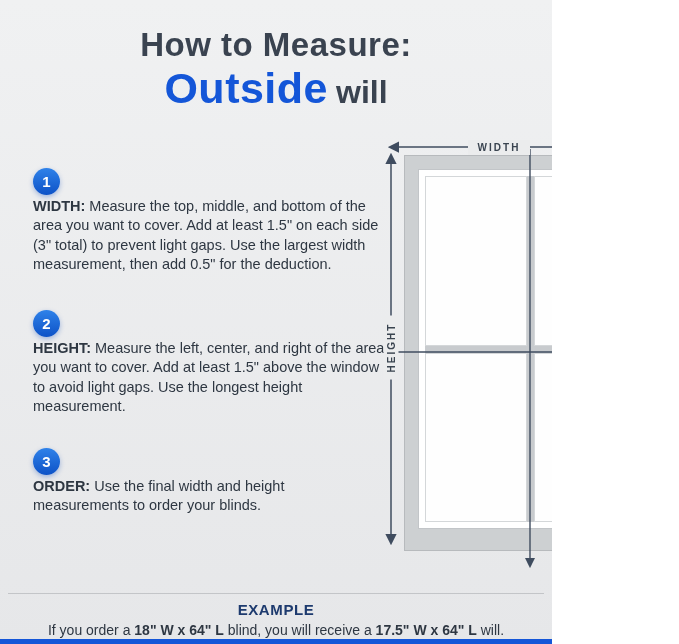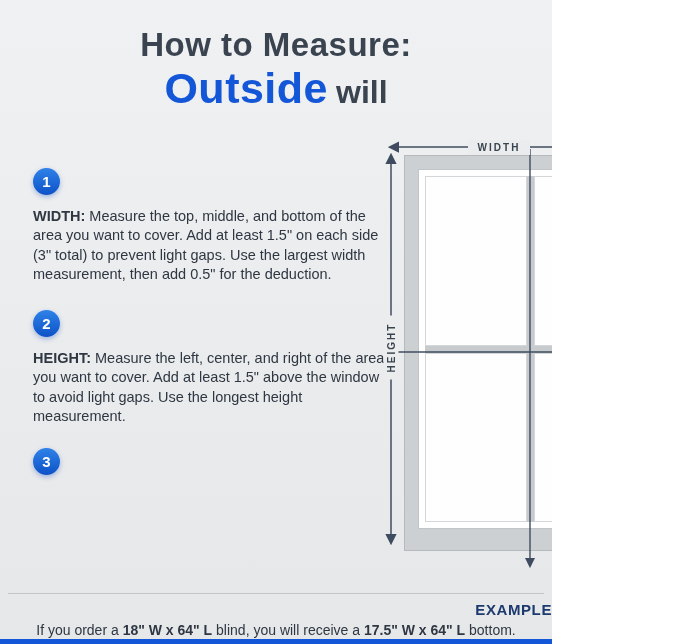--- a/index.html
+++ b/index.html
@@ -16,41 +16,41 @@
   .title2 .rest{font-size:32px;font-weight:700;color:var(--dark,#3a4350);margin-left:8px;}
   
   .step{position:absolute;left:33px;}
   .step .badge{
     width:27px;height:27px;border-radius:50%;
     background:linear-gradient(180deg,#2f82e9 0%,#0d52c7 100%);
     color:#fff;font-size:15px;font-weight:700;
     display:flex;align-items:center;justify-content:center;
     box-shadow:0 2px 5px rgba(16,76,190,.35);
   }
-  .step .body{margin-top:12px;font-size:14.5px;line-height:1.34;color:var(--text,#2e3742);}
+  .step .body{margin-top:2px;font-size:14.5px;line-height:1.34;color:var(--text,#2e3742);}
   .step .body b{font-weight:700;}
   #step-1{top:168px;width:348px;}
   #step-2{top:310px;width:354px;}
   #step-3{top:448px;width:348px;}
   
   .win-frame{position:absolute;left:404px;top:155px;width:253px;height:396px;
     background:#cdd0d2;border:1px solid #b7babd;box-sizing:border-box;}
   .win-inner{position:absolute;left:13px;right:13px;top:13px;bottom:21px;
     background:#ffffff;border:1px solid #c2c5c8;}
   .win-grid{position:absolute;left:6px;right:6px;top:6px;bottom:6px;
     background:#c8cbce;display:grid;grid-template-columns:1fr 1fr;grid-template-rows:1fr 1fr;gap:7px;}
   .pane{background:#fefefe;border:1px solid #d4d7d9;box-sizing:border-box;}
   .overlay{position:absolute;left:0;top:0;pointer-events:none;}
   .dim-label{position:absolute;font-size:10px;font-weight:700;letter-spacing:2px;
     color:#3a4450;background:#ebeced;text-align:center;line-height:15px;height:15px;}
   .width-label{left:468px;top:140px;width:62px;}
   .height-label{left:359px;top:340px;width:64px;transform:rotate(-90deg);}
   
   .divider{position:absolute;left:8px;right:8px;top:593px;height:1px;background:#c3c5c8;}
-  .example-heading{position:absolute;top:601px;left:0;width:100%;text-align:right;
+  .example-heading{position:absolute;top:601px;left:0;width:100%;text-align:center;
     font-size:15px;font-weight:800;letter-spacing:.6px;color:var(--navy,#1d3a6e);}
   .example-text{position:absolute;top:622px;left:0;width:100%;text-align:center;
     font-size:14px;color:var(--text,#2e3742);}
   .example-text b{font-weight:700;}
   .bottom-bar{position:absolute;left:0;right:0;bottom:0;height:5px;background:var(--accent,#1456d8);}
 </style>
 </head>
 <body>
 
 <div class="canvas">
@@ -65,20 +65,21 @@
     <div class="body"><b>WIDTH:</b><span> Measure the top, middle, and bottom of the area you want to cover. Add at least 1.5" on each side (3" total) to prevent light gaps. Use the largest width measurement, then add 0.5" for the deduction.</span></div>
   </div>
 
   <div class="step" id="step-2">
     <div class="badge">2</div>
     <div class="body"><b>HEIGHT:</b><span> Measure the left, center, and right of the area you want to cover. Add at least 1.5" above the window to avoid light gaps. Use the longest height measurement.</span></div>
   </div>
 
   <div class="step" id="step-3">
     <div class="badge">3</div>
+    <div class="body"><b>ORDER:</b><span> Use the final width and height measurements to order your blinds.</span></div>
   </div>
 
   <div class="win-frame">
     <div class="win-inner">
       <div class="win-grid">
         <div class="pane"></div>
         <div class="pane"></div>
         <div class="pane"></div>
         <div class="pane"></div>
       </div>
@@ -96,17 +97,17 @@
     <line x1="530" y1="149" x2="530" y2="566" stroke="#3f4c5f" stroke-width="1.4" marker-end="url(#arr)"></line>
     <line x1="394" y1="352" x2="662" y2="352" stroke="#3f4c5f" stroke-width="1.4" marker-end="url(#arr)"></line>
   </svg>
 
   <div class="dim-label width-label">WIDTH</div>
   <div class="dim-label height-label">HEIGHT</div>
 
   <div class="divider"></div>
   <div class="example-heading">EXAMPLE</div>
   <div class="example-text">
-    <span>If you order a </span><b>18" W x 64" L</b><span> blind, you will receive a </span><b>17.5" W x 64" L</b><span> bottom.</span>
+    <span>If you order a </span><b>18" W x 64" L</b><span> blind, you will receive a </span><b>17.5" W x 64" L</b><span> will.</span>
   </div>
   <div class="bottom-bar"></div>
 
 </div>
 
 </body></html>

